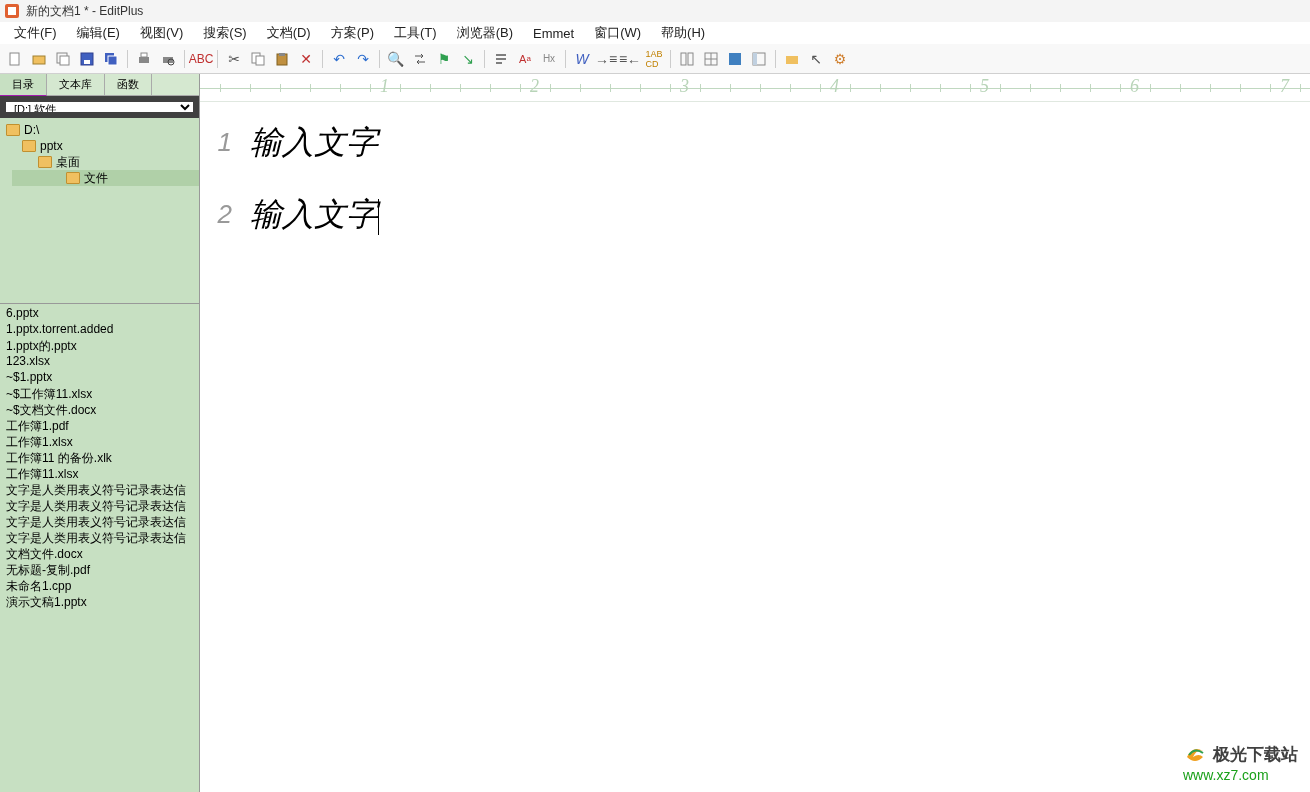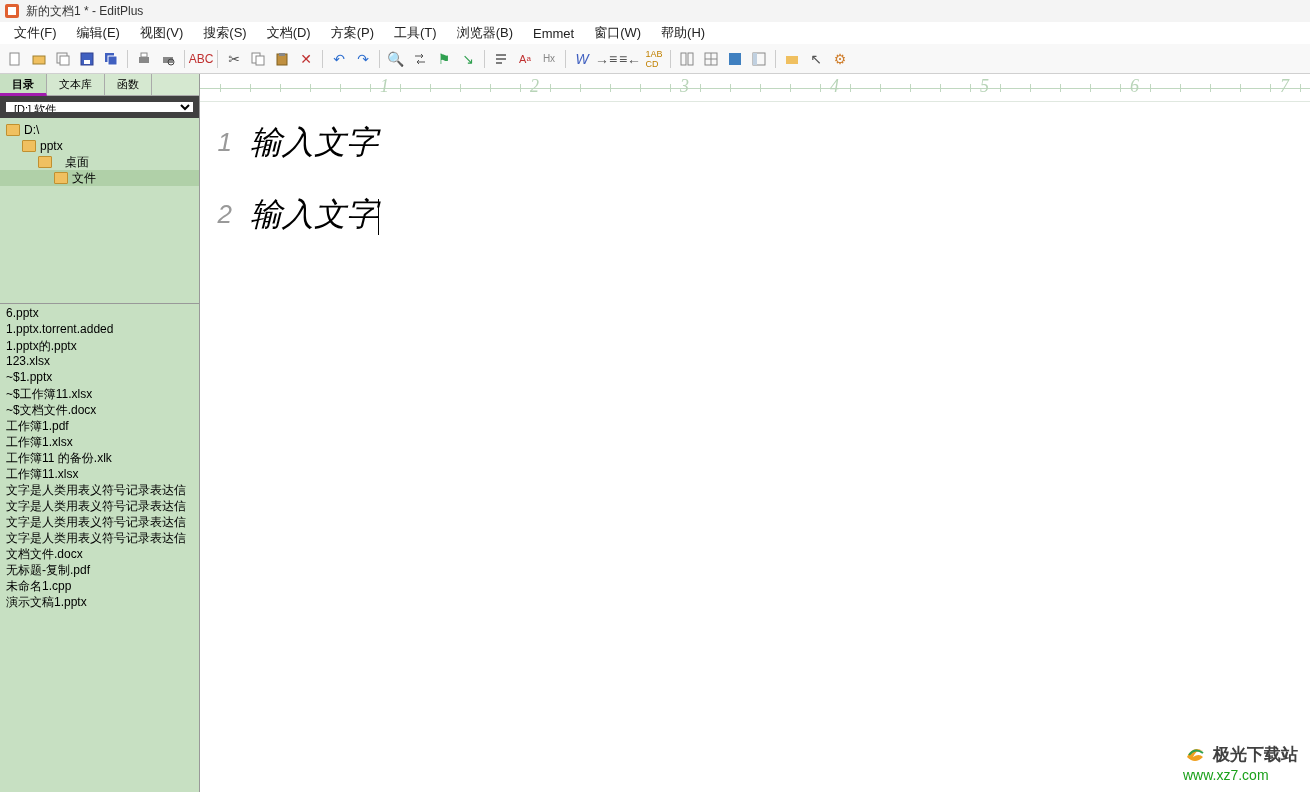--- a/index.html
+++ b/index.html
@@ -10,28 +10,28 @@
 .menubar span { padding: 2px 6px; cursor: default; }
 
 .toolbar { height: 30px; display: flex; align-items: center; padding: 0 4px; gap: 2px; background: #f8f8f8; border-bottom: 1px solid #d0d0d0; }
 .tb-btn { width: 22px; height: 22px; display: flex; align-items: center; justify-content: center; border-radius: 2px; cursor: pointer; font-size: 14px; color: #555; }
 .tb-sep { width: 1px; height: 18px; background: #ccc; margin: 0 3px; }
 
 .workspace { display: flex; height: calc(792px - 74px); }
 .sidebar { width: 200px; background: #c7e0c2; border-right: 1px solid #999; display: flex; flex-direction: column; }
 .side-tabs { display: flex; height: 22px; background: #d5e8d0; border-bottom: 1px solid #aaa; font-size: 11px; }
 .side-tab { flex: 0 0 auto; padding: 3px 12px; border-right: 1px solid #aaa; cursor: pointer; text-align: center; }
-.side-tab.active { background: #c7e0c2; font-weight: bold; border-bottom: 3px solid #a21caf; margin-bottom: -1px; }
+.side-tab.active { background: #c7e0c2; font-weight: normal; border-bottom: 1px solid #a21caf; margin-bottom: -1px; }
 .drive-select { height: 22px; width: 100%; font-size: 11px; border: 6px solid #404040; background: #fff; padding: 0 4px; }
 .folder-tree { height: 186px; background: #c7e0c2; border-bottom: 1px solid #999; overflow: hidden; font-size: 12px; padding: 4px 0; }
 .tree-item { display: flex; align-items: center; height: 16px; padding-left: 6px; cursor: pointer; }
 .tree-item .folder-icon { width: 14px; height: 12px; background: #f0c060; border: 1px solid #c09030; margin-right: 4px; display: inline-block; border-radius: 1px; }
 .tree-item.depth-1 { padding-left: 22px; }
-.tree-item.depth-2 { padding-left: 38px; gap: 9px; }
-.tree-item.depth-3 { padding-left: 54px; }
+.tree-item.depth-2 { padding-left: 38px; }
+.tree-item.depth-3 { padding-left: 54px; margin-left: 12px; }
 .tree-item.selected { background: #b0d0a8; }
 .file-list { flex: 1; background: #c7e0c2; overflow: hidden; font-size: 12px; padding: 2px 0; }
 .file-item { height: 16px; padding: 0 6px; white-space: nowrap; overflow: hidden; cursor: pointer; }
 
 .editor-area { flex: 1; display: flex; flex-direction: column; background: #fff; position: relative; }
 .ruler { height: 28px; background: #fff; border-bottom: 1px solid #e0e8e0; position: relative; overflow: hidden; }
 .ruler-line { position: absolute; top: 14px; left: 0; right: 0; height: 1px; background: #c0d8c0; }
 .ruler-tick { position: absolute; top: 10px; width: 1px; height: 8px; background: #c0d8c0; }
 .ruler-mark { position: absolute; top: 2px; font-size: 18px; font-style: italic; color: #b8d4b8; font-family: serif; }
 .editor-content { flex: 1; display: flex; background: #fff; overflow: hidden; }

